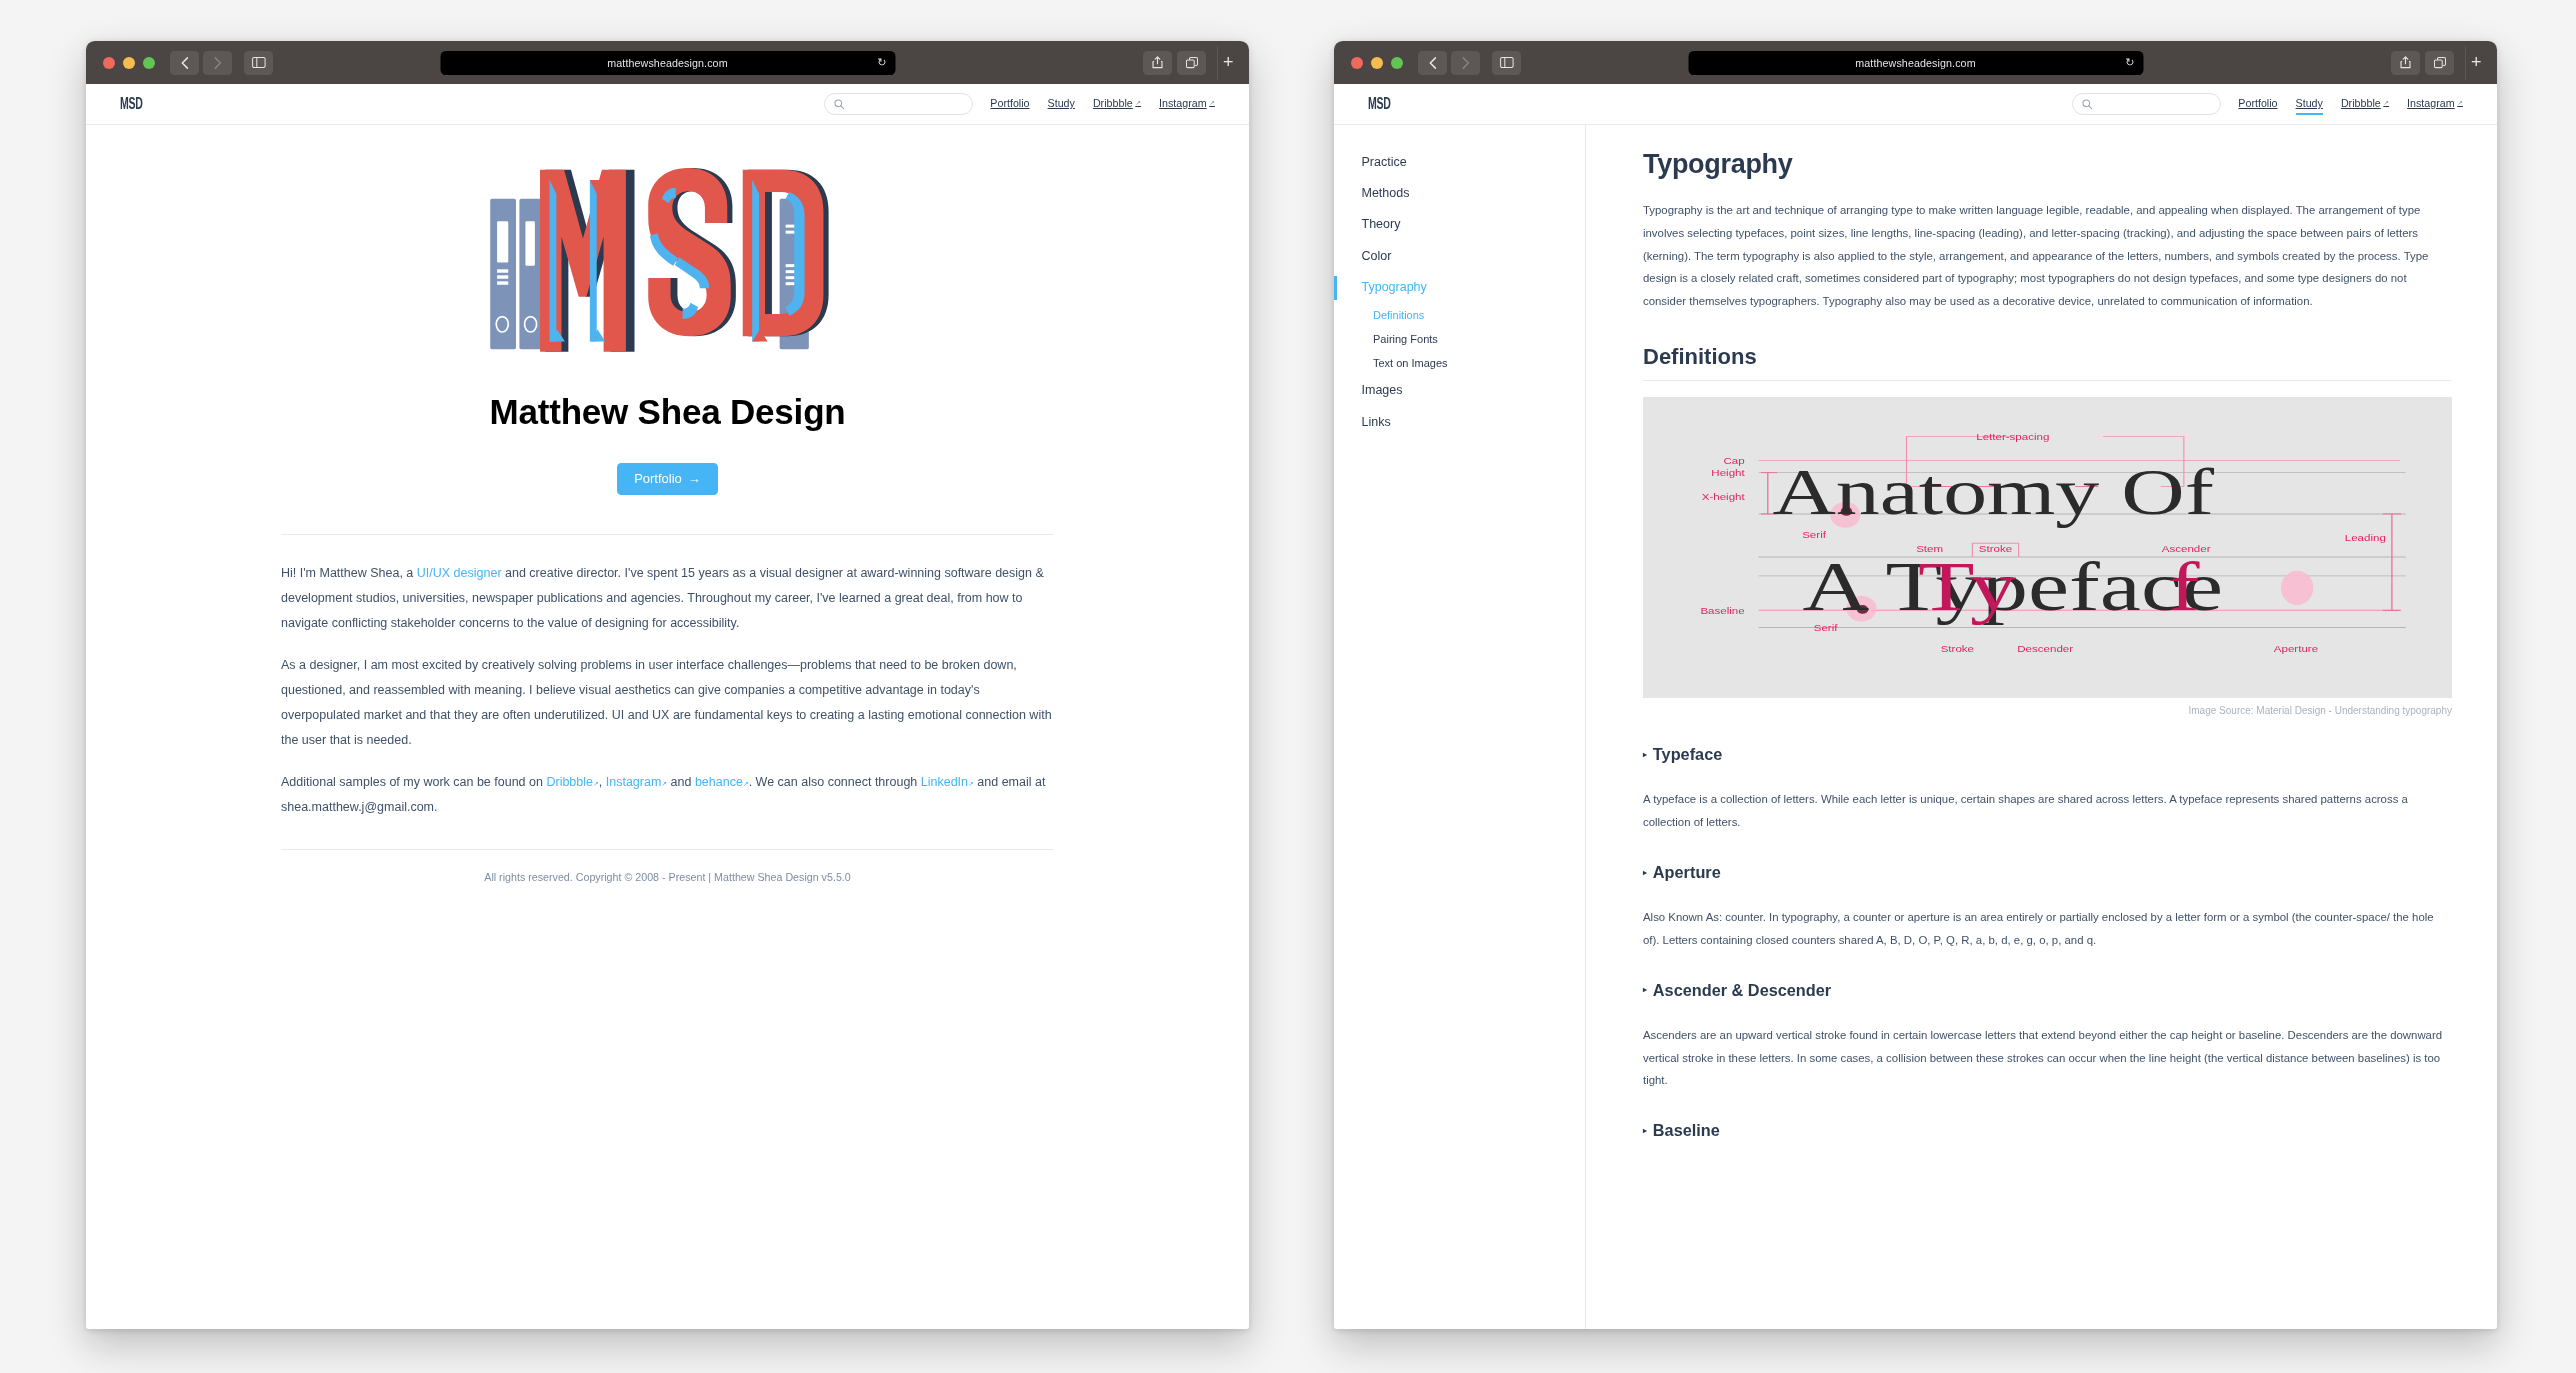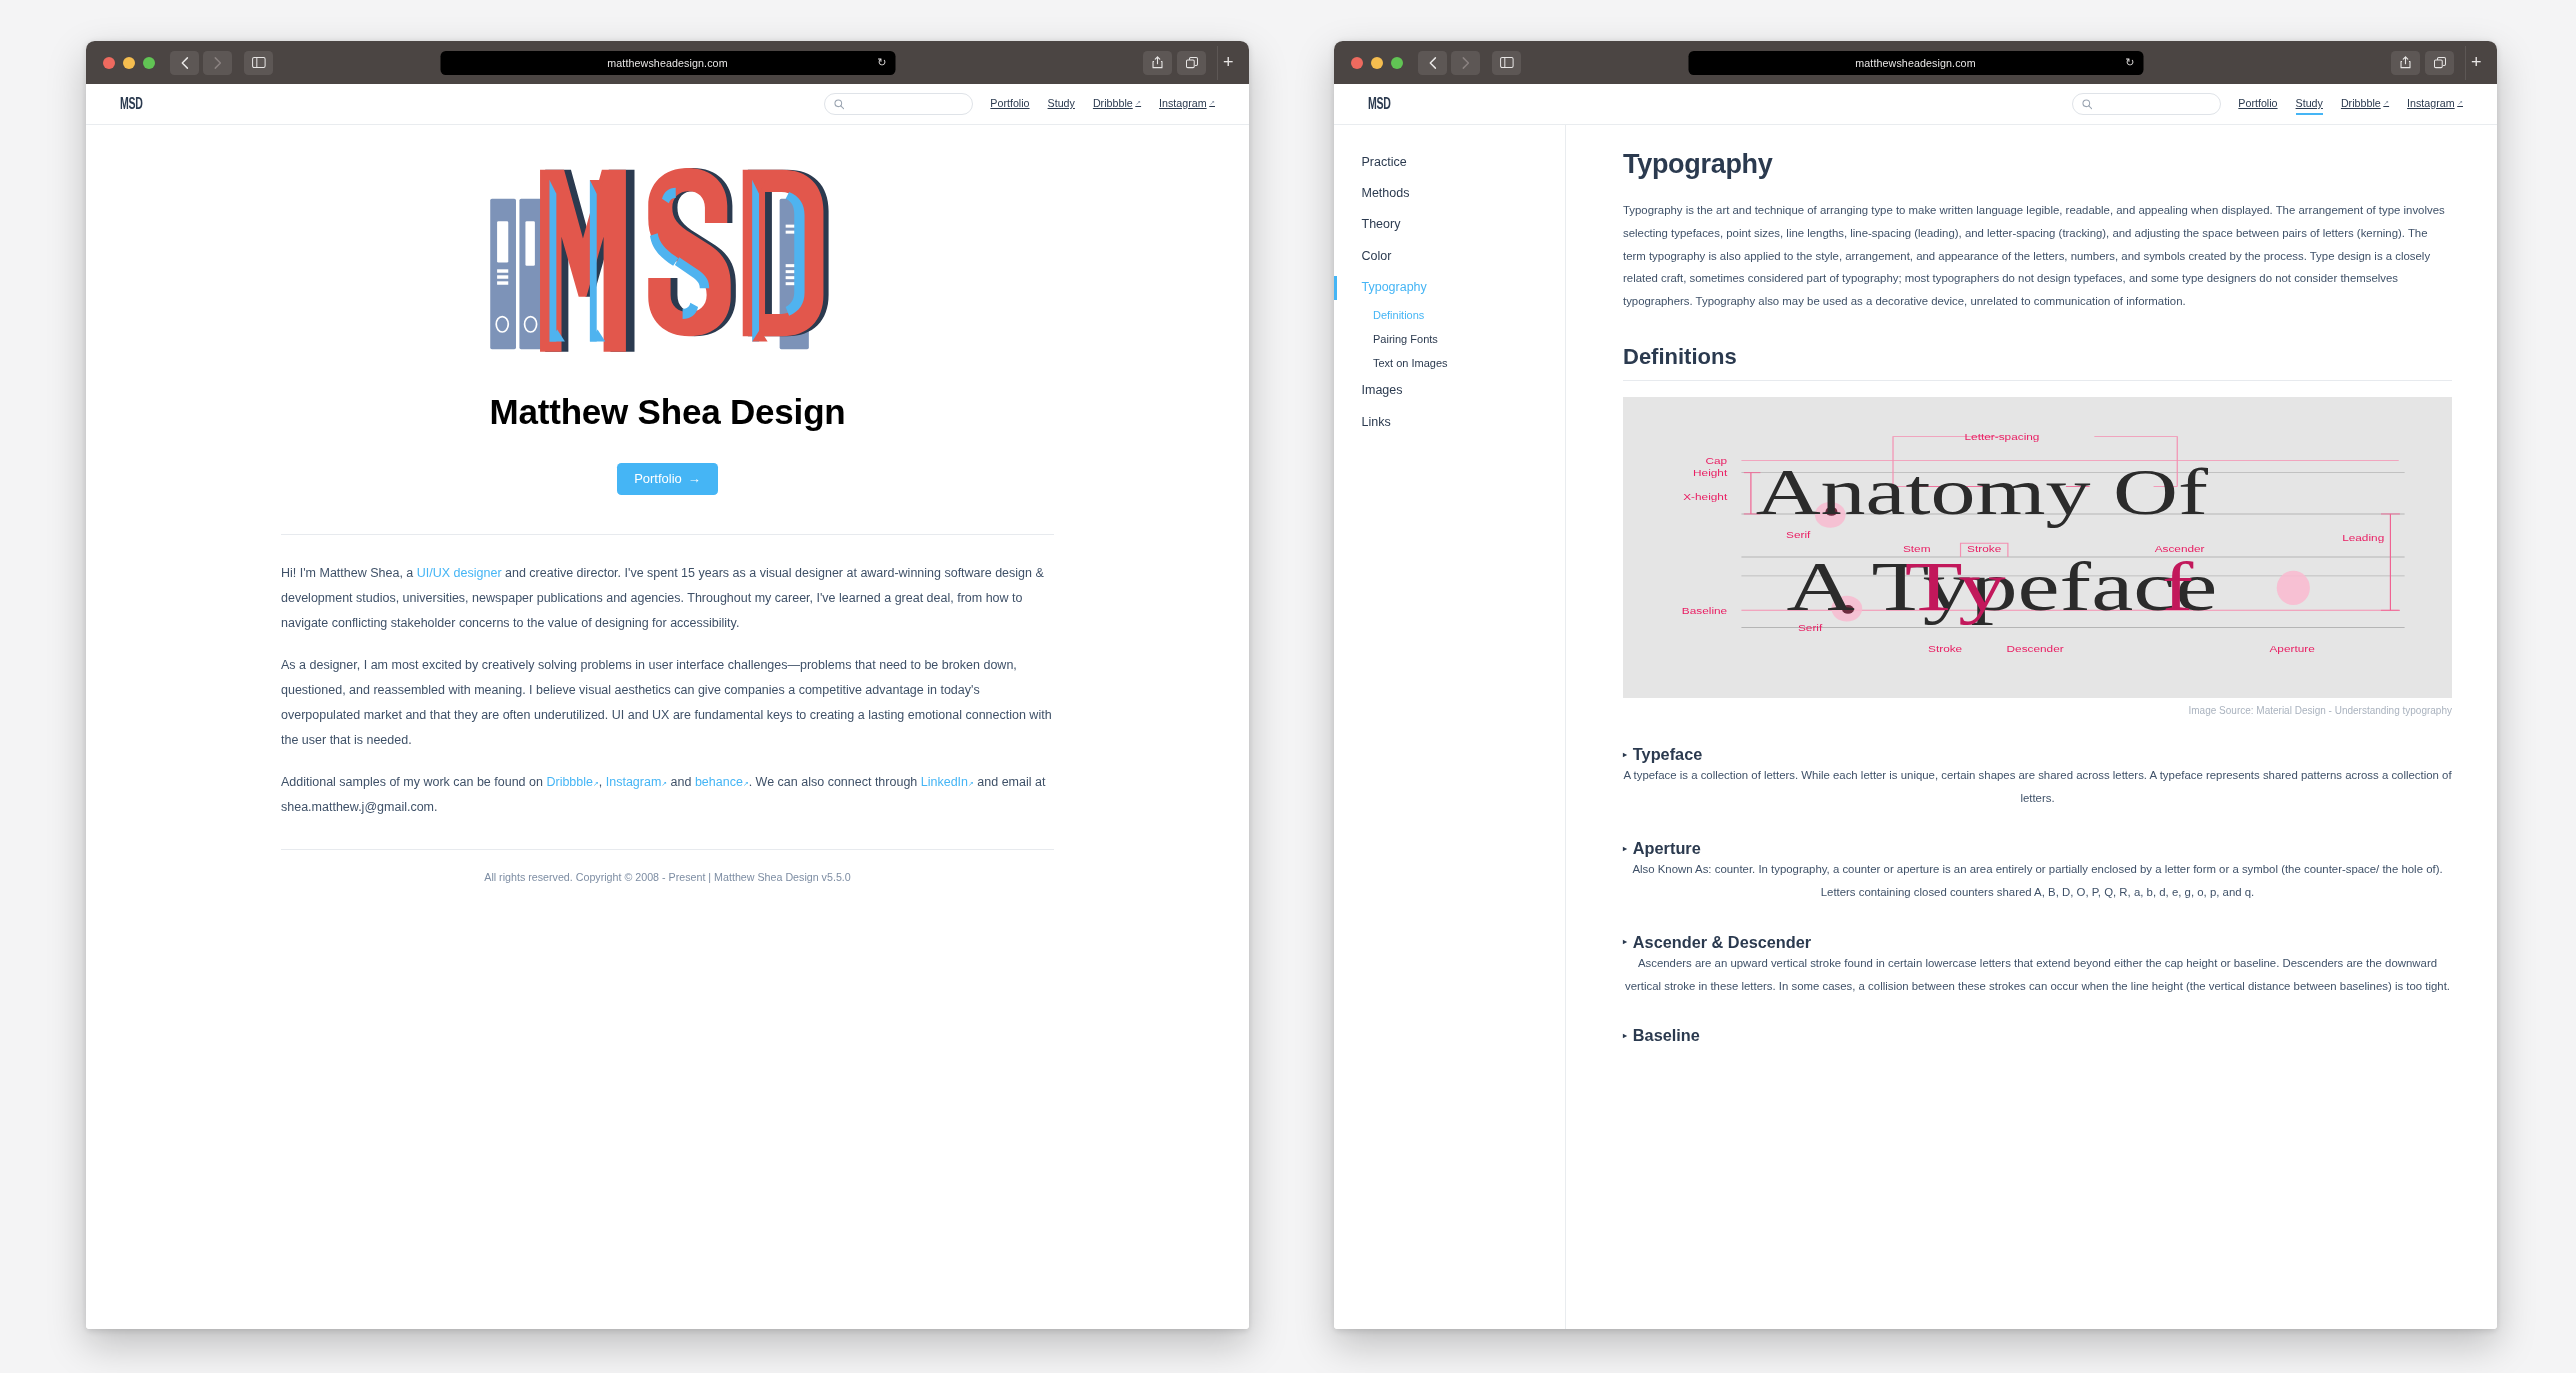--- a/index.html
+++ b/index.html
@@ -118,21 +118,21 @@
   a.link .ext-ico { color: #45b5f5; }
   .footer-note {
     text-align: center; font-size: 10.7px; color: #7d8da3;
     padding: 22px 0 0;
   }
   .foot-rule { margin-top: 29px; }
 
   
   .page-right { flex: 1; display: flex; background: #fff; overflow: hidden; }
   .sidebar {
-    width: 232px; flex-shrink: 0; border-right: 0.9px solid #e9ecef;
+    width: 252px; flex-shrink: 0; border-right: 0.9px solid #e9ecef;
     padding: 22px 12px 0 0;
   }
   .side-item {
     font-size: 12.5px; color: #2b3a4f; padding: 6.9px 0 6.9px 27.5px;
     position: relative; line-height: 1.4;
   }
   .side-item.active { color: #45b5f5; }
   .side-item.active::before {
     content: ""; position: absolute; left: 0; top: 3.4px; bottom: 3.4px;
     width: 2.6px; background: #45b5f5;
@@ -158,21 +158,21 @@
   .figure { margin-top: 15.5px; }
   .fig-img { width: 100%; height: 301px; background: #e5e5e5; display: block; }
   .fig-cap { text-align: right; font-size: 10px; color: #aab3bf; margin-top: 7.7px; }
 
   h3.def-title {
     font-family: "Liberation Sans Narrow", "Liberation Sans", sans-serif;
     font-size: 16.3px; font-weight: 700; color: #2b3a4f;
     margin-top: 29px; display: flex; align-items: center; gap: 6px;
   }
   .caret { color: #2b3a4f; font-size: 7.7px; line-height: 1; }
-  .def-body { margin-top: 0; text-align: center; }
+  .def-body { margin-top: 24px; }
   .def-body p { font-size: 11.4px; line-height: 2.0; color: #3f5168; }
 
   svg { overflow: visible; }
 </style>
 </head>
 <body>
 
 <div class="stage">
 
   <div class="window" id="window-left">

